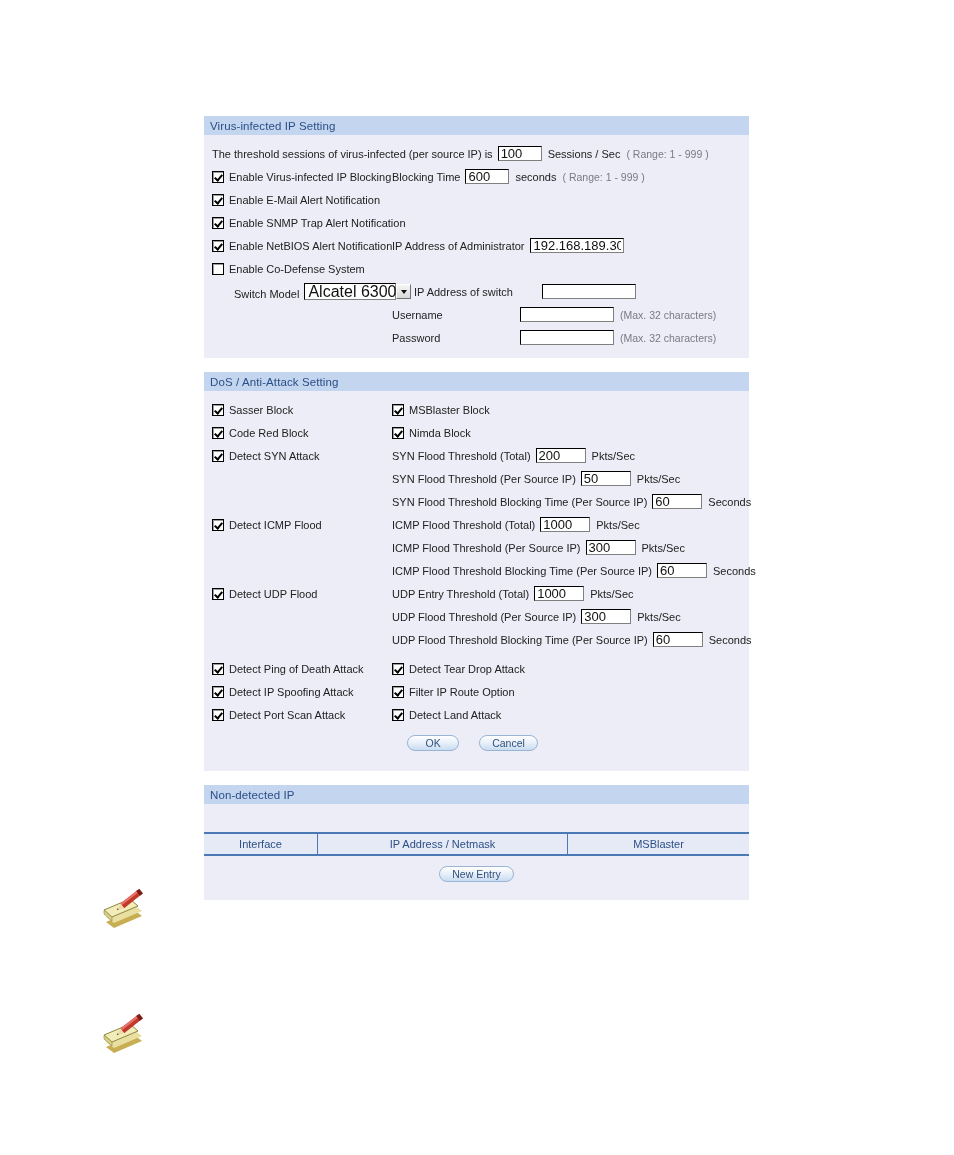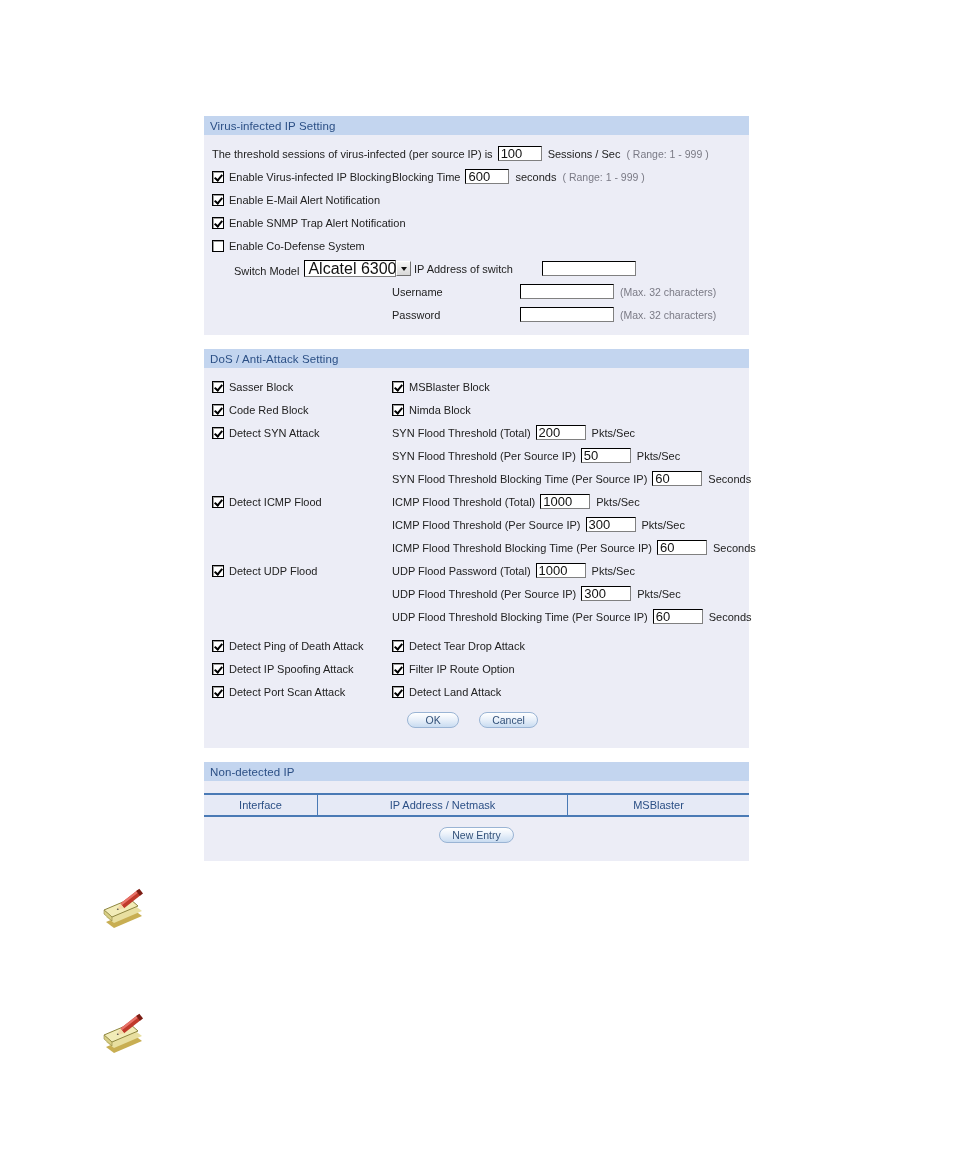--- a/index.html
+++ b/index.html
@@ -244,20 +244,28 @@
       <div class="row mt2">
         <span class="cbx on"></span>
         <span class="lbl">Enable E-Mail Alert Notification</span>
       </div>
 
       <div class="row mt2">
         <span class="cbx on"></span>
         <span class="lbl">Enable SNMP Trap Alert Notification</span>
       </div>
 
+      <div class="row mt2">
+        <div class="col-left">
+          <span class="cbx on"></span>
+          <span class="lbl">Enable NetBIOS Alert Notification</span>
+        </div>
+        <span class="lbl">IP Address of Administrator</span>
+        <input class="inp w-ip sp-l6" type="text" value="192.168.189.30" style="">
+      </div>
 
       <div class="row mt2">
         <span class="cbx"></span>
         <span class="lbl">Enable Co-Defense System</span>
       </div>
 
       <div class="row mt2">
         <div class="col-left ind-22">
           <span class="lbl">Switch Model</span>
           <span class="sel-box sp-l5">
@@ -358,21 +366,21 @@
         <span class="lbl">ICMP Flood Threshold Blocking Time (Per Source IP)</span>
         <input class="inp w-num2 sp-l5" type="text" value="60" style="">
         <span class="lbl sp-l6">Seconds</span>
       </div>
 
       <div class="row mt2">
         <div class="col-left">
           <span class="cbx on"></span>
           <span class="lbl">Detect UDP Flood</span>
         </div>
-        <span class="lbl">UDP Flood Password (Total)</span>
+        <span class="lbl">UDP Entry Threshold (Total)</span>
         <input class="inp w-num2 sp-l5" type="text" value="1000" style="">
         <span class="lbl sp-l6">Pkts/Sec</span>
       </div>
 
       <div class="row mt2">
         <div class="col-left"></div>
         <span class="lbl">UDP Flood Threshold (Per Source IP)</span>
         <input class="inp w-num2 sp-l5" type="text" value="300" style="">
         <span class="lbl sp-l6">Pkts/Sec</span>
       </div>
@@ -417,21 +425,21 @@
       </div>
 
       <div style="height:10px"></div>
     </div>
   </div>
 
   <div class="sec-gap"></div>
 
   <div class="panel">
     <div class="sec-head">Non-detected IP</div>
-    <div class="panel-body" style="padding-top:0">
+    <div class="panel-body" style="padding-top:16px">
       <div class="tbl">
         <div class="th th-1">Interface</div>
         <div class="th th-2">IP Address / Netmask</div>
         <div class="th th-3">MSBlaster</div>
       </div>
       <div class="newentry-row">
         <span class="btn">New Entry</span>
       </div>
     </div>
   </div>

